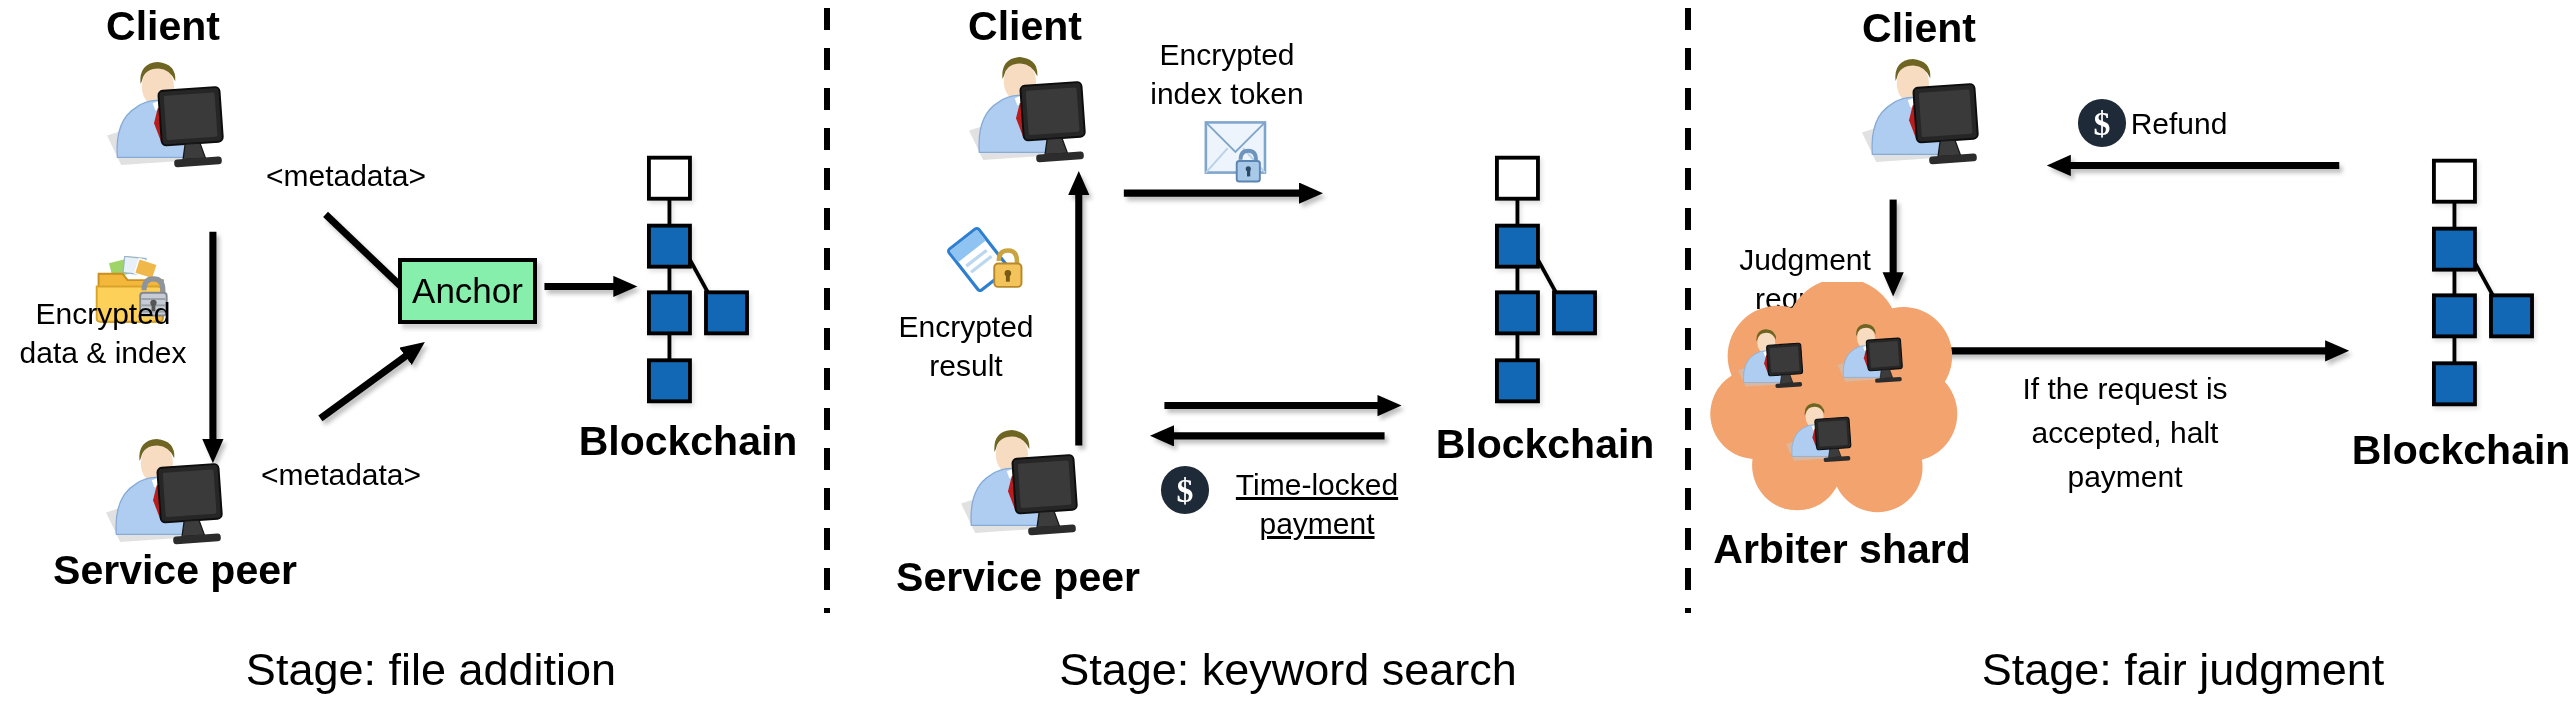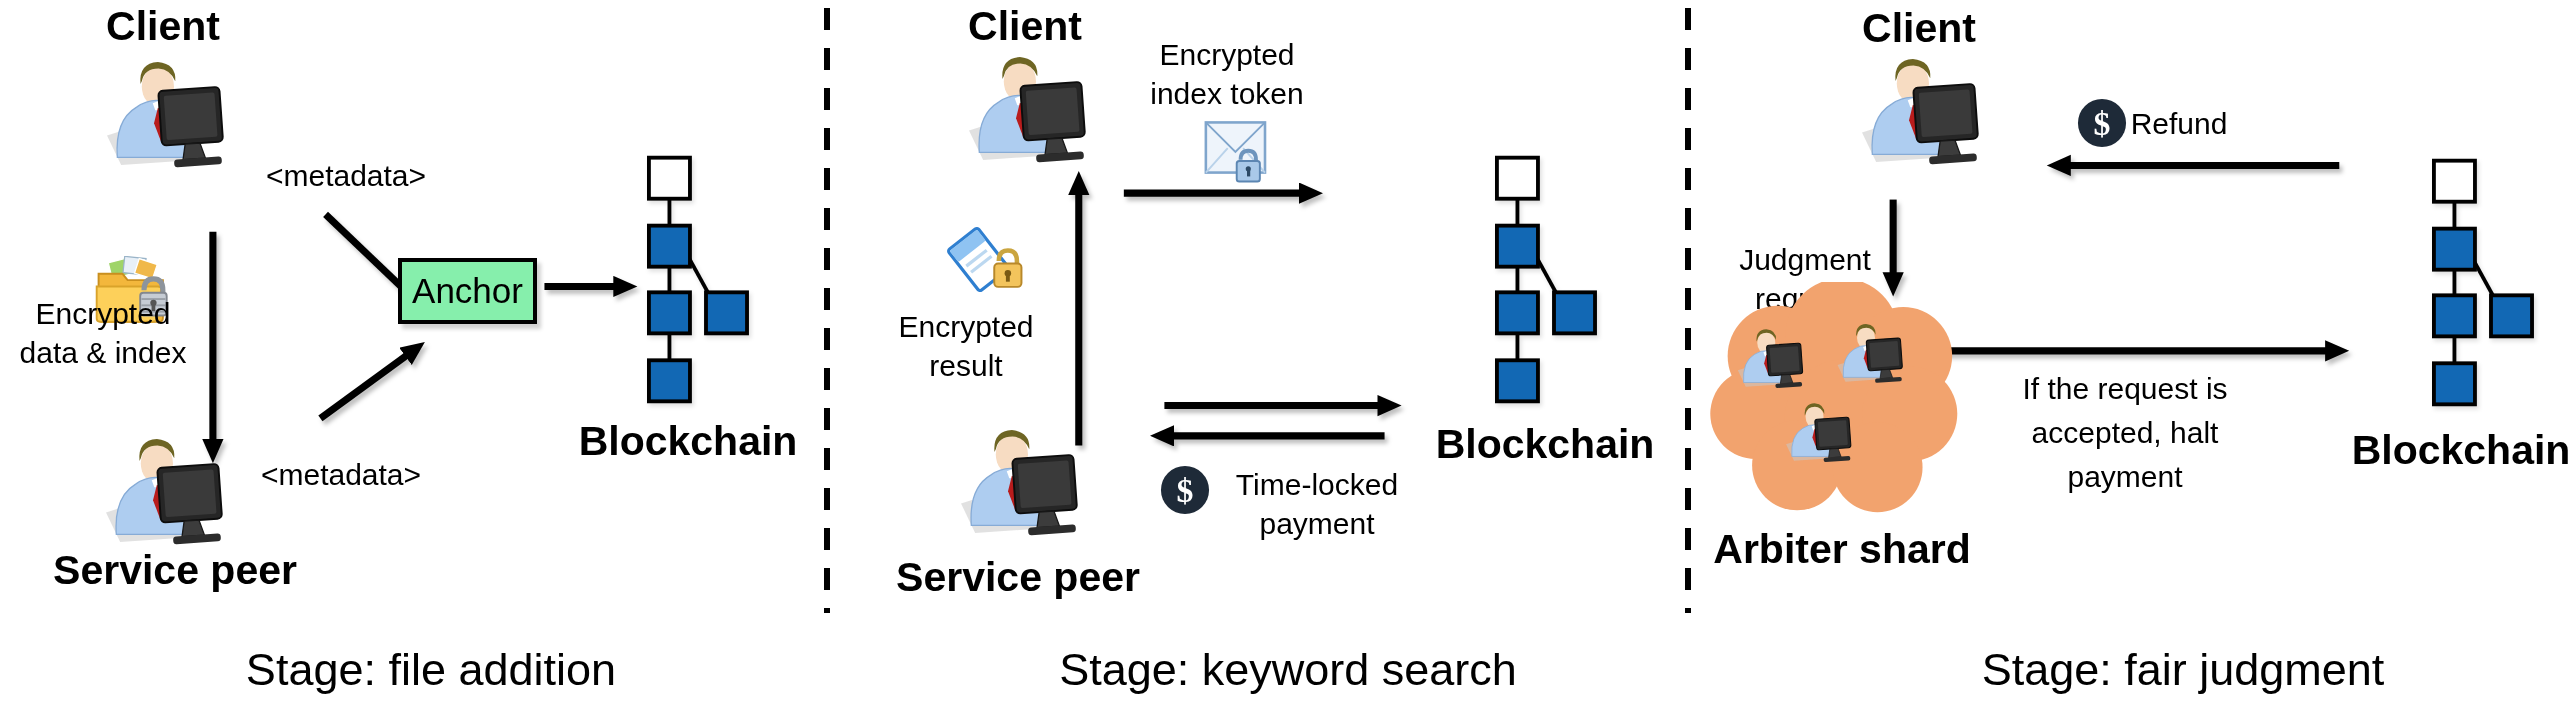--- a/index.html
+++ b/index.html
@@ -196,21 +196,21 @@
     <span class="line">result</span>
   </div>
 
 
   <div class="abs icon" style="left:1159px;top:464px;width:52px;height:52px;">
       <svg viewBox="0 0 80 80">
     <circle cx="40" cy="40" r="37" fill="#1e2a38"></circle>
     <text x="40" y="58" text-anchor="middle" font-family="Liberation Serif, serif" font-weight="bold" font-size="52" fill="#ffffff">$</text>
   </svg>
     </div>
-  <div class="abs ctr annot" style="left:1317px;top:465px;">
+  <div class="abs ctr annot" style="left:1317px;top:465px;text-decoration:underline;">
     <span class="line">Time-locked</span>
     <span class="line">payment</span>
   </div>
 
   <div class="abs icon" style="left:952px;top:426px;width:132px;height:113px;">
       <svg viewBox="0 0 205 175">
         <g>
     <path d="M14 120 L96 94 L150 158 L36 166 Z" fill="#c9c9c9" opacity="0.55"></path>
     <ellipse cx="93" cy="44" rx="25" ry="31" fill="#f7dcc2"></ellipse>
     <path d="M66 40 Q63 8 93 6 Q122 9 120 36 Q112 17 94 16 Q72 16 68 36 Z" fill="#6e6523"></path>

